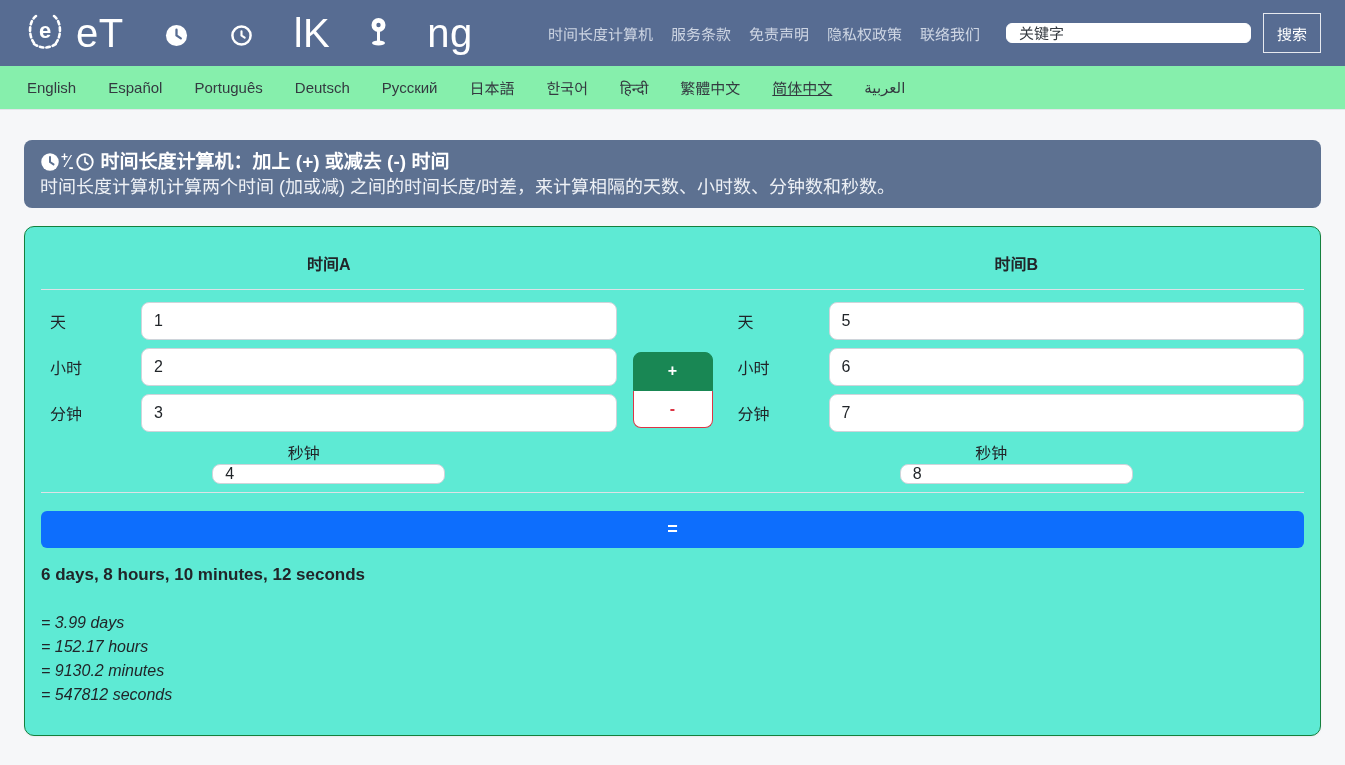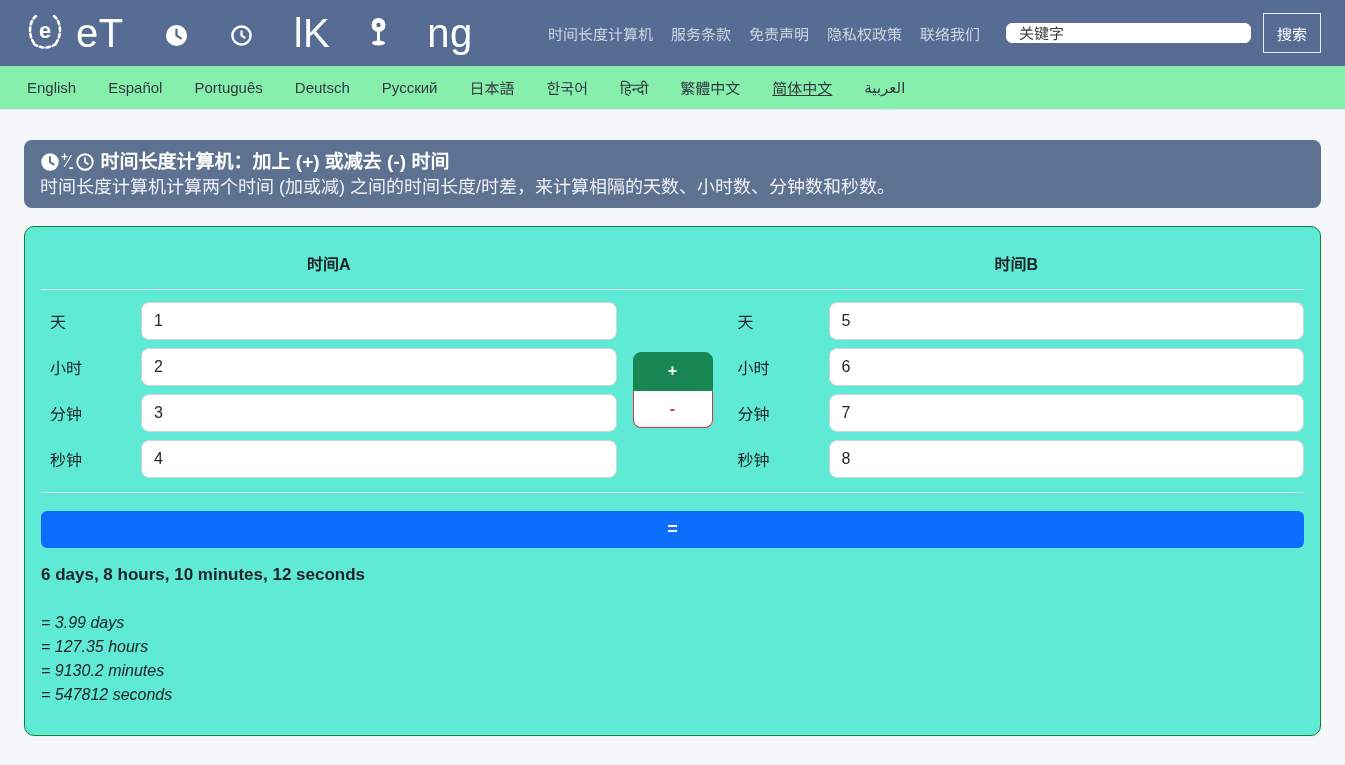--- a/index.html
+++ b/index.html
@@ -61,21 +61,21 @@
     background:#5eead4; border:1px solid #15803d; border-radius:10px;
     box-shadow:0 1px 2px rgba(30,40,60,.06);
     padding:14px 16px 28px;
   }
   .grid3 { display:grid; grid-template-columns:1fr 112px 1fr; }
   .col-header { text-align:center; font-size:16px; font-weight:700; padding:10px 0 14px; }
   hr.div { border:none; border-top:1px solid #dee2e6; }
 
   .rows-wrap { padding-top:12px; }
   .field-row { display:flex; align-items:center; margin-bottom:8px; height:38px; }
-  .field-row:last-child { margin-bottom:0; }
+  .field-row:last-child { margin-bottom:0;flex-direction:column; }
   .field-row label { width:100px; font-size:16px; color:#212529; padding-left:9px; }
   .field-row input {
     flex:1; height:38px; border:1px solid #ced4da; border-radius:8px;
     padding:0 12px; font-size:16px; color:#212529; outline:none; font-family:inherit;
     background:#fff;
   }
   .mid-cell { display:flex; justify-content:center; }
   .pm-stack { margin-top:50px; width:80px; height:76px; display:flex; flex-direction:column; }
   .pm-stack button { font-family:inherit; cursor:pointer; font-size:16px; font-weight:700; line-height:1; }
   .btn-plus {
@@ -252,21 +252,21 @@
     </div>
 
     <hr class="div bottom-div">
 
     <button class="equals-btn">=</button>
 
     <div class="result-summary">6 days, 8 hours, 10 minutes, 12 seconds</div>
 
     <div class="result-conversions">
       <div>= 3.99 days</div>
-      <div>= 127.35 hours</div>
+      <div>= 152.17 hours</div>
       <div>= 9130.2 minutes</div>
       <div>= 547812 seconds</div>
     </div>
   </section>
 </main>
 
 <footer class="footer">
   
   
   

